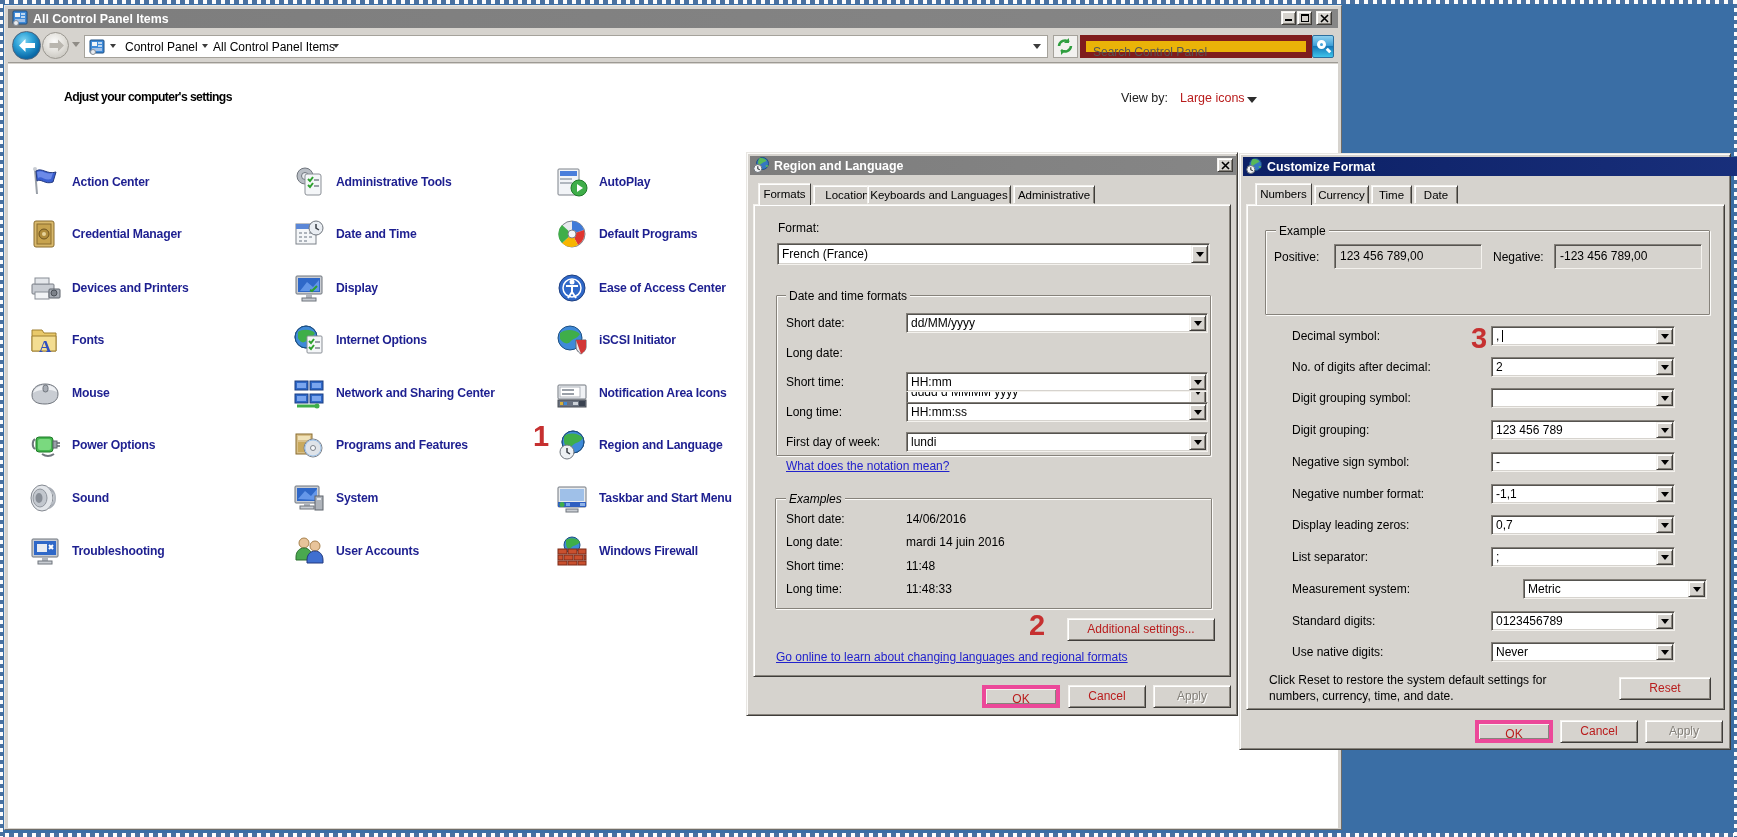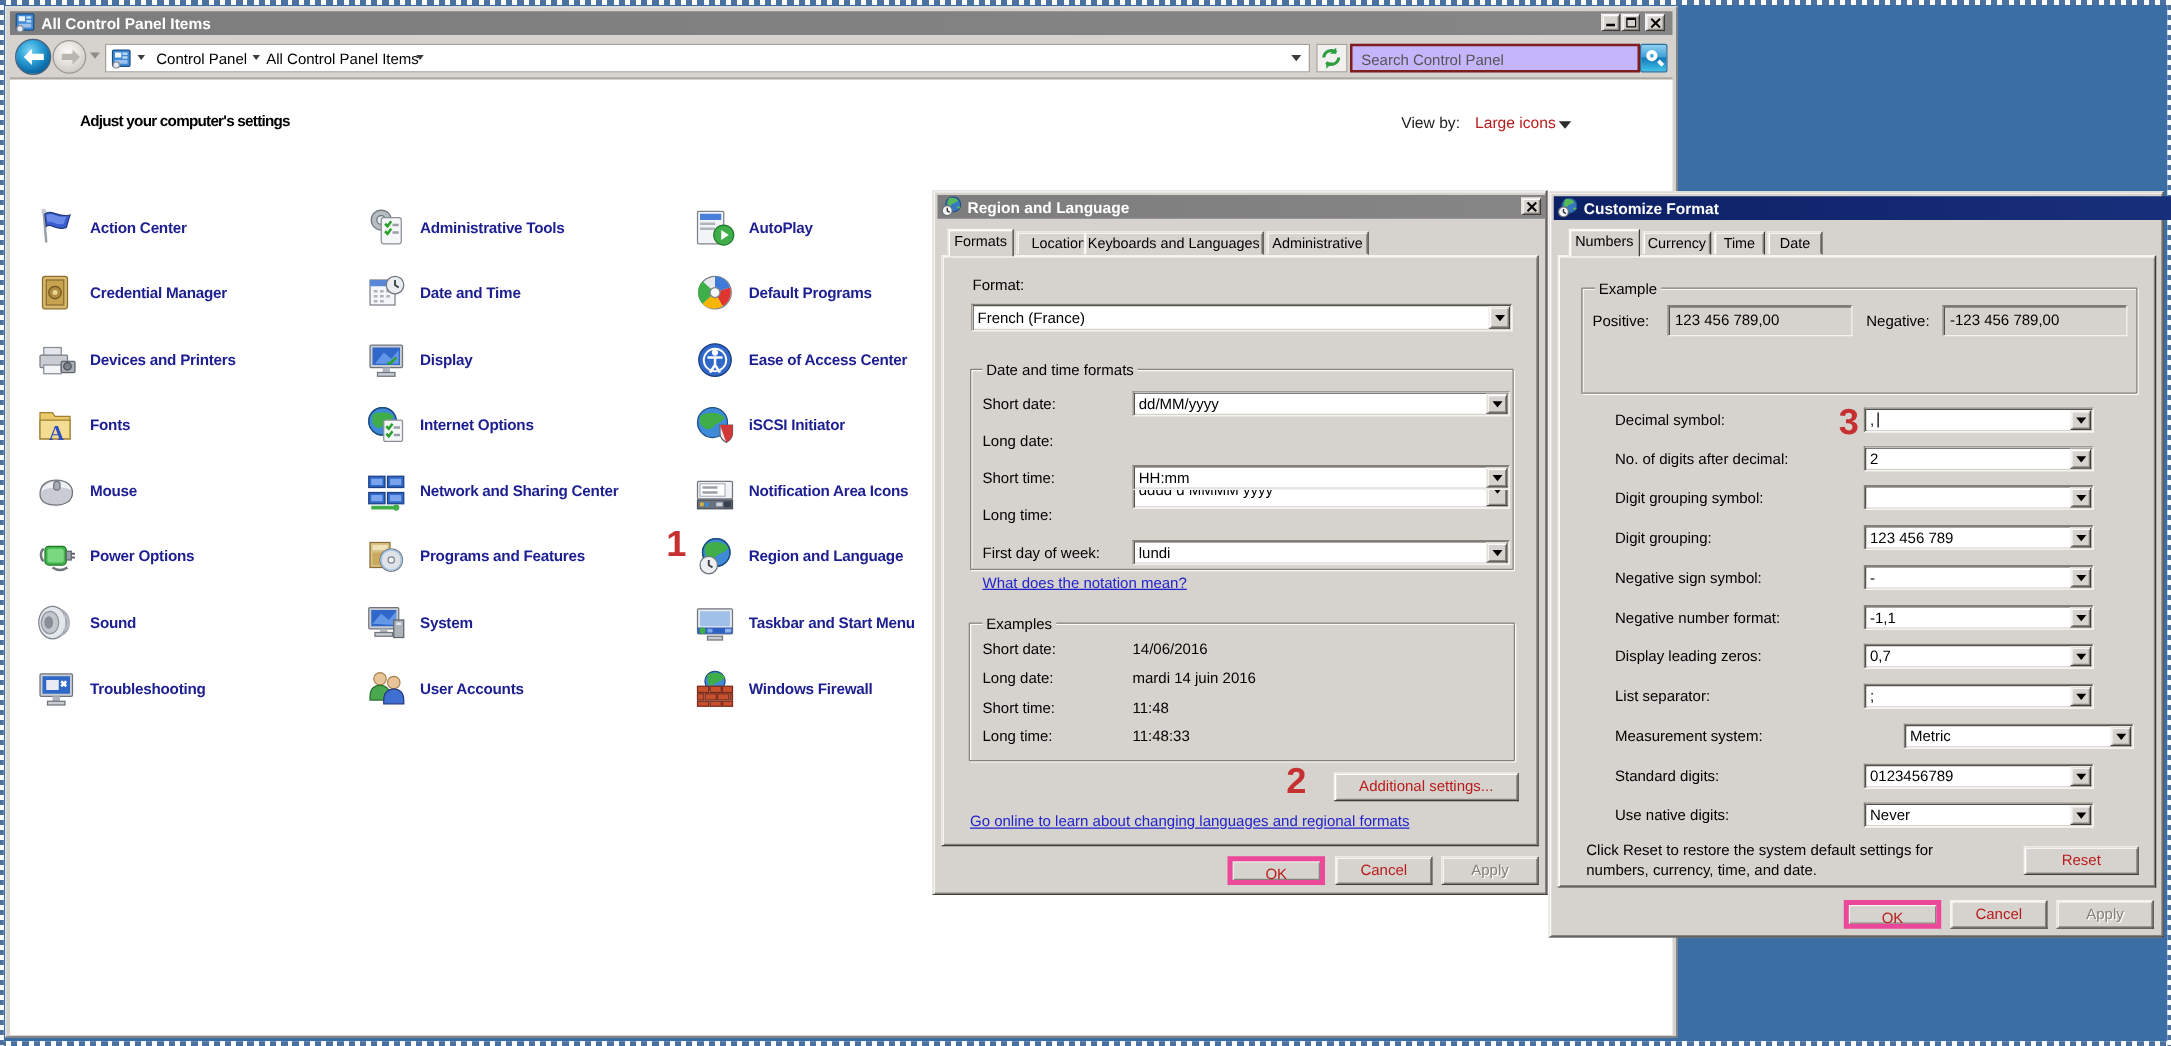--- a/index.html
+++ b/index.html
@@ -88,21 +88,21 @@
         <div class="abs" style="left:948px;top:8px;width:0;height:0;border:4px solid transparent;border-top:5px solid #3c3c3c;"></div>
       </div>
 
       <div class="abs" style="left:1045px;top:7px;width:25px;height:23px;background:#f2f1ef;border:1px solid #a5a29b;"><svg width="23" height="21" viewBox="0 0 23 21">
             <path d="M5 10 a6 6 0 0 1 10-4" fill="none" stroke="#2f9e3f" stroke-width="2.5"></path>
             <path d="M15 2 v5 h-5 Z" fill="#2f9e3f"></path>
             <path d="M17 10 a6 6 0 0 1 -10 4" fill="none" stroke="#2f9e3f" stroke-width="2.5"></path>
             <path d="M7 19 v-5 h5 Z" fill="#2f9e3f"></path>
           </svg></div>
 
-      <div class="abs" style="left:1072px;top:7px;width:232px;height:23px;background:#c4b5fd;border:2px solid #7f1d1d;">
+      <div class="abs" style="left:1072px;top:7px;width:232px;height:23px;background:#eab308;border:6px solid #7f1d1d;">
         <div class="abs" style="left:7px;top:4px;font-size:12px;color:#555;">Search Control Panel</div>
       </div>
       <div class="abs" style="left:1304px;top:7px;width:22px;height:23px;background:linear-gradient(180deg,#8fd1ef 0%,#3fa0d8 45%,#1477b8 50%,#3fc4ea 100%);border:1px solid #2c6f9e;border-radius:2px;">
         <div class="abs" style="left:4px;top:4px;width:9px;height:9px;border-radius:50%;border:3px solid #fff;"></div>
         <div class="abs" style="left:13px;top:13px;width:5px;height:3px;background:#fff;transform:rotate(45deg);"></div>
       </div>
     </div>
 
     <div class="abs" style="left:3px;top:58px;width:1330px;height:764px;background:#fff;" id="content">
       <div class="abs" style="left:56px;top:26px;font-size:12.2px;letter-spacing:-0.6px;font-weight:bold;color:#000;">Adjust your computer's settings</div>
@@ -421,28 +421,32 @@
   <div class="combo" style="left:159px;top:190px;width:302px;height:31px;margin-top:33px;">
         <div class="txt">dddd d MMMM yyyy</div>
         <div class="cb"></div>
       </div>
   <div class="lbl" style="left:39px;top:222px;">Short time:</div>
   <div class="combo" style="left:159px;top:219px;width:302px;height:20px;">
         <div class="txt">HH:mm</div>
         <div class="cb"></div>
       </div>
   <div class="lbl" style="left:39px;top:252px;">Long time:</div>
+  <div class="combo" style="left:159px;top:249px;width:302px;height:20px;">
+        <div class="txt">HH:mm:ss</div>
+        <div class="cb"></div>
+      </div>
   <div class="lbl" style="left:39px;top:282px;">First day of week:</div>
   <div class="combo" style="left:159px;top:279px;width:302px;height:20px;">
         <div class="txt">lundi</div>
         <div class="cb"></div>
       </div>
   <div class="lbl link" style="left:39px;top:306px;">What does the notation mean?</div>
   <div class="abs etch" style="left:28px;top:345px;width:437px;height:111px;"></div>
-  <div class="glabel" style="left:39px;top:339px;">Examples</div>
+  <div class="glabel" style="left:39px;top:339px;font-style:italic;">Examples</div>
   <div class="lbl" style="left:39px;top:359px;">Short date:</div>
   <div class="lbl" style="left:159px;top:359px;">14/06/2016</div>
   <div class="lbl" style="left:39px;top:382px;">Long date:</div>
   <div class="lbl" style="left:159px;top:382px;">mardi 14 juin 2016</div>
   <div class="lbl" style="left:39px;top:406px;">Short time:</div>
   <div class="lbl" style="left:159px;top:406px;">11:48</div>
   <div class="lbl" style="left:39px;top:429px;">Long time:</div>
   <div class="lbl" style="left:159px;top:429px;">11:48:33</div>
   <div class="abs btn" style="left:320px;top:465px;width:148px;height:23px;line-height:20px;">Additional settings...</div>
   <div class="lbl link" style="left:29px;top:497px;">Go online to learn about changing languages and regional formats</div>

